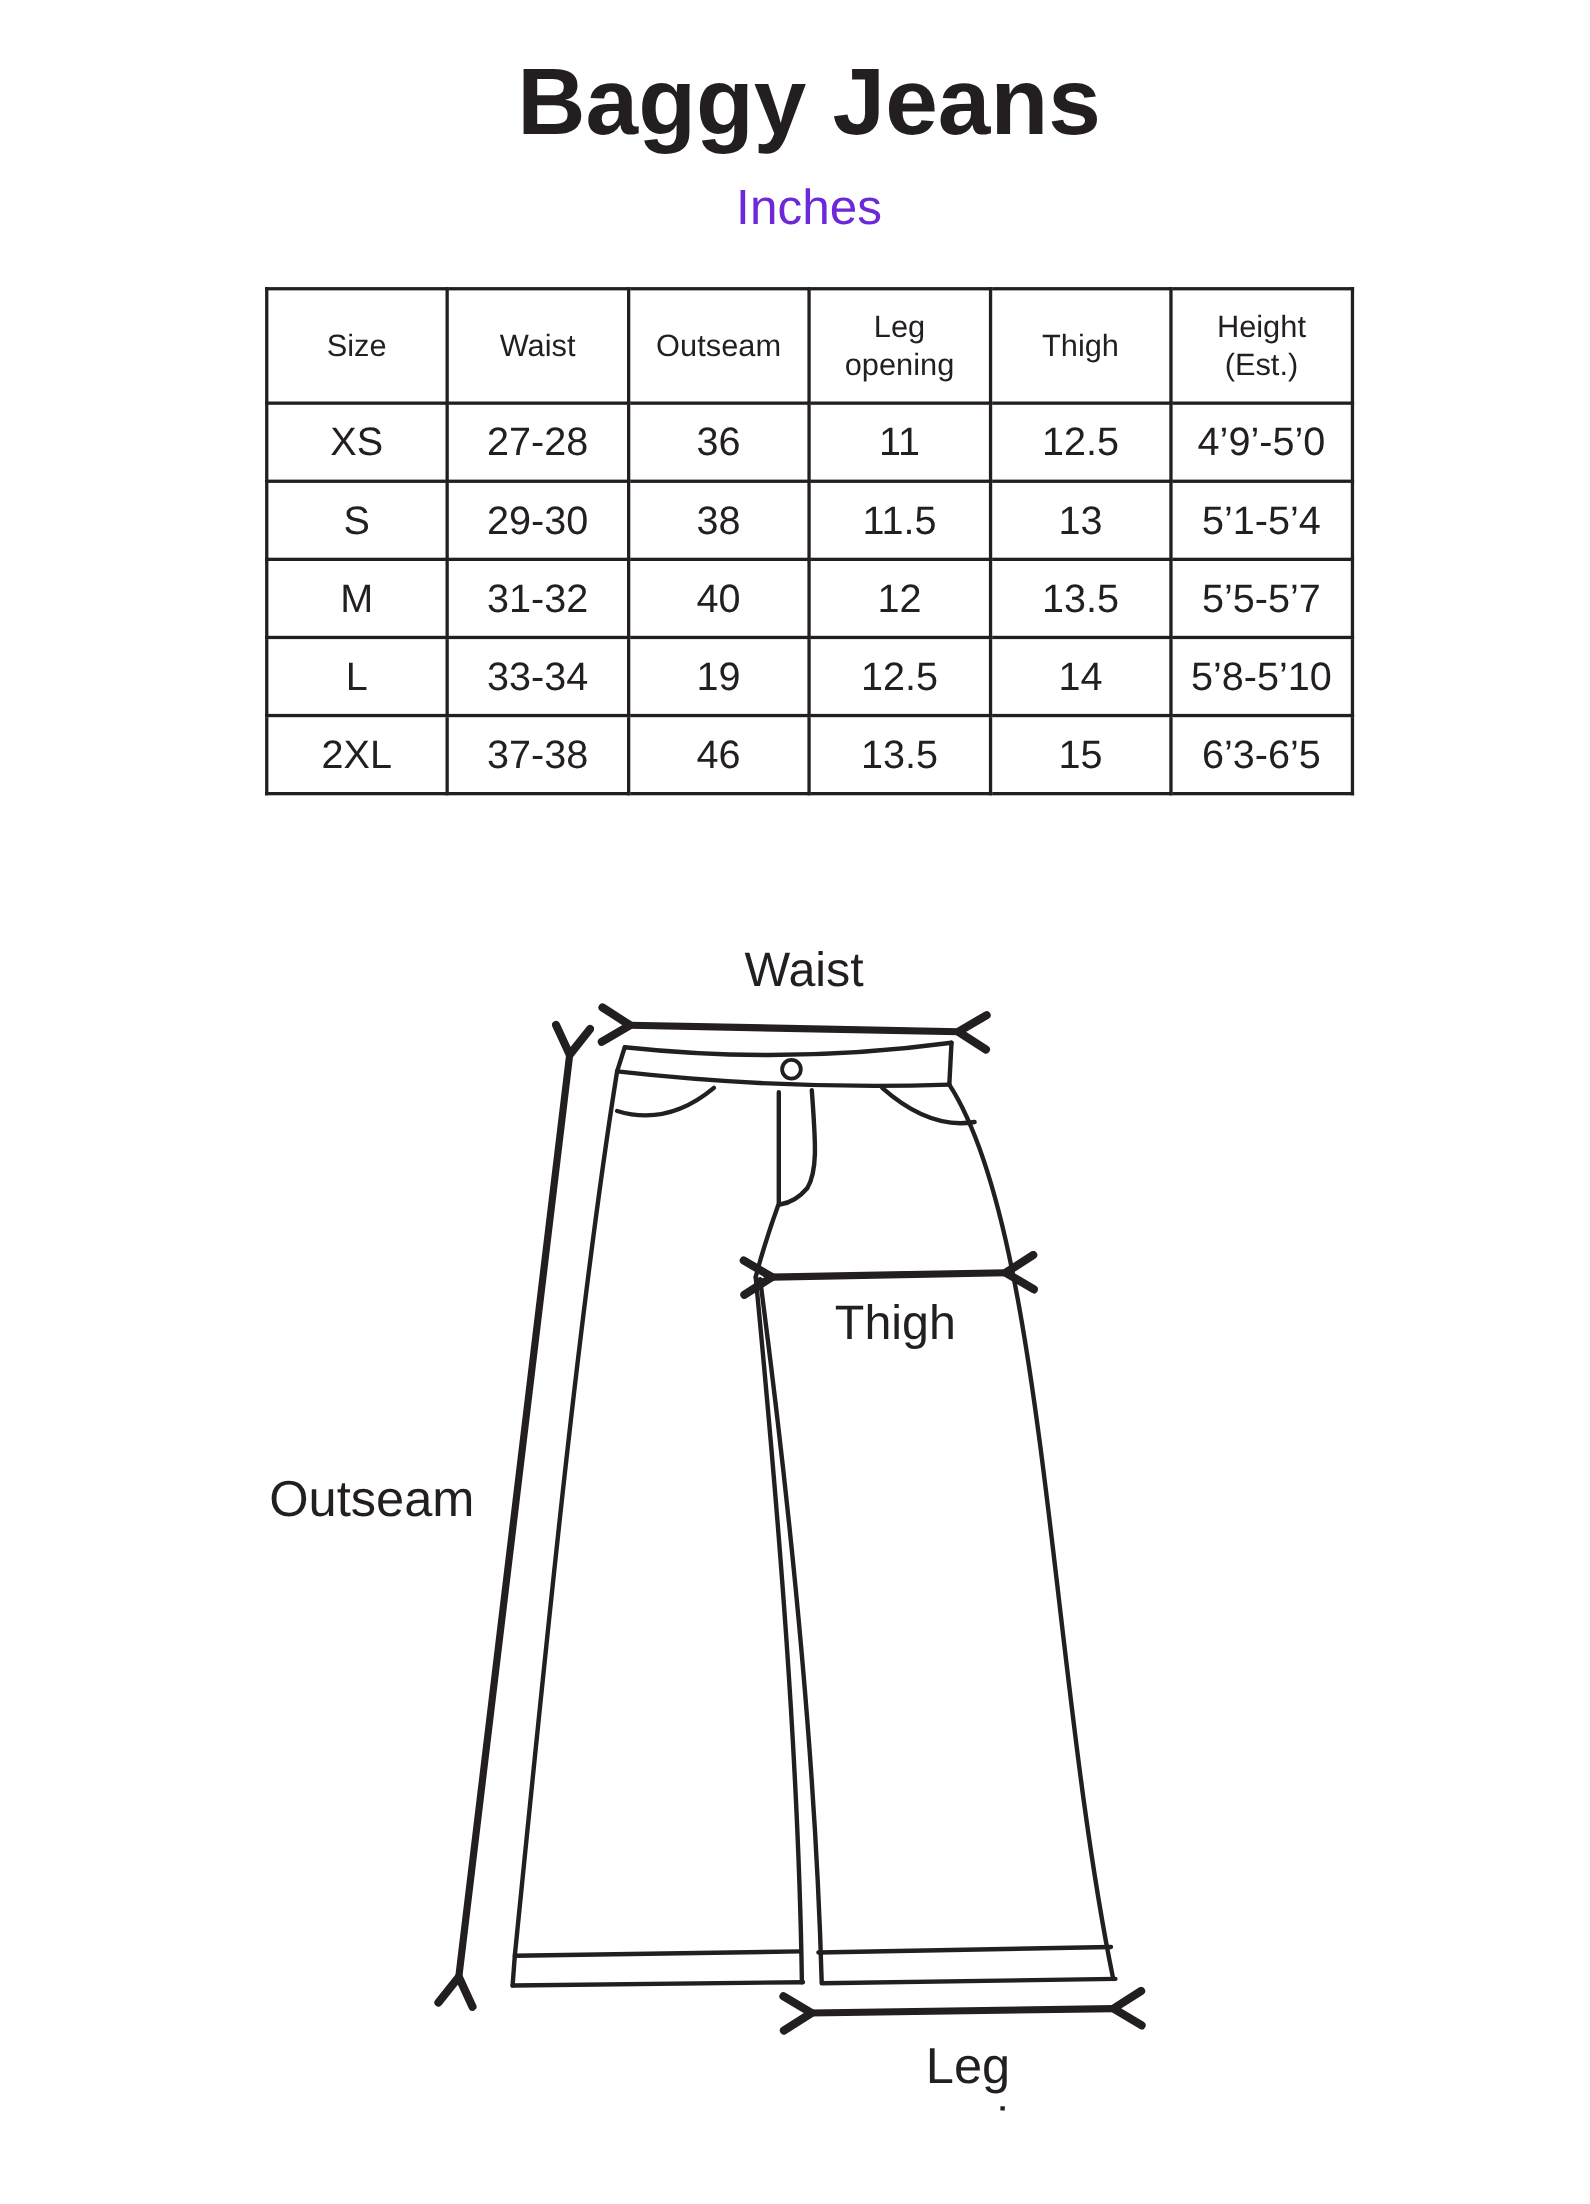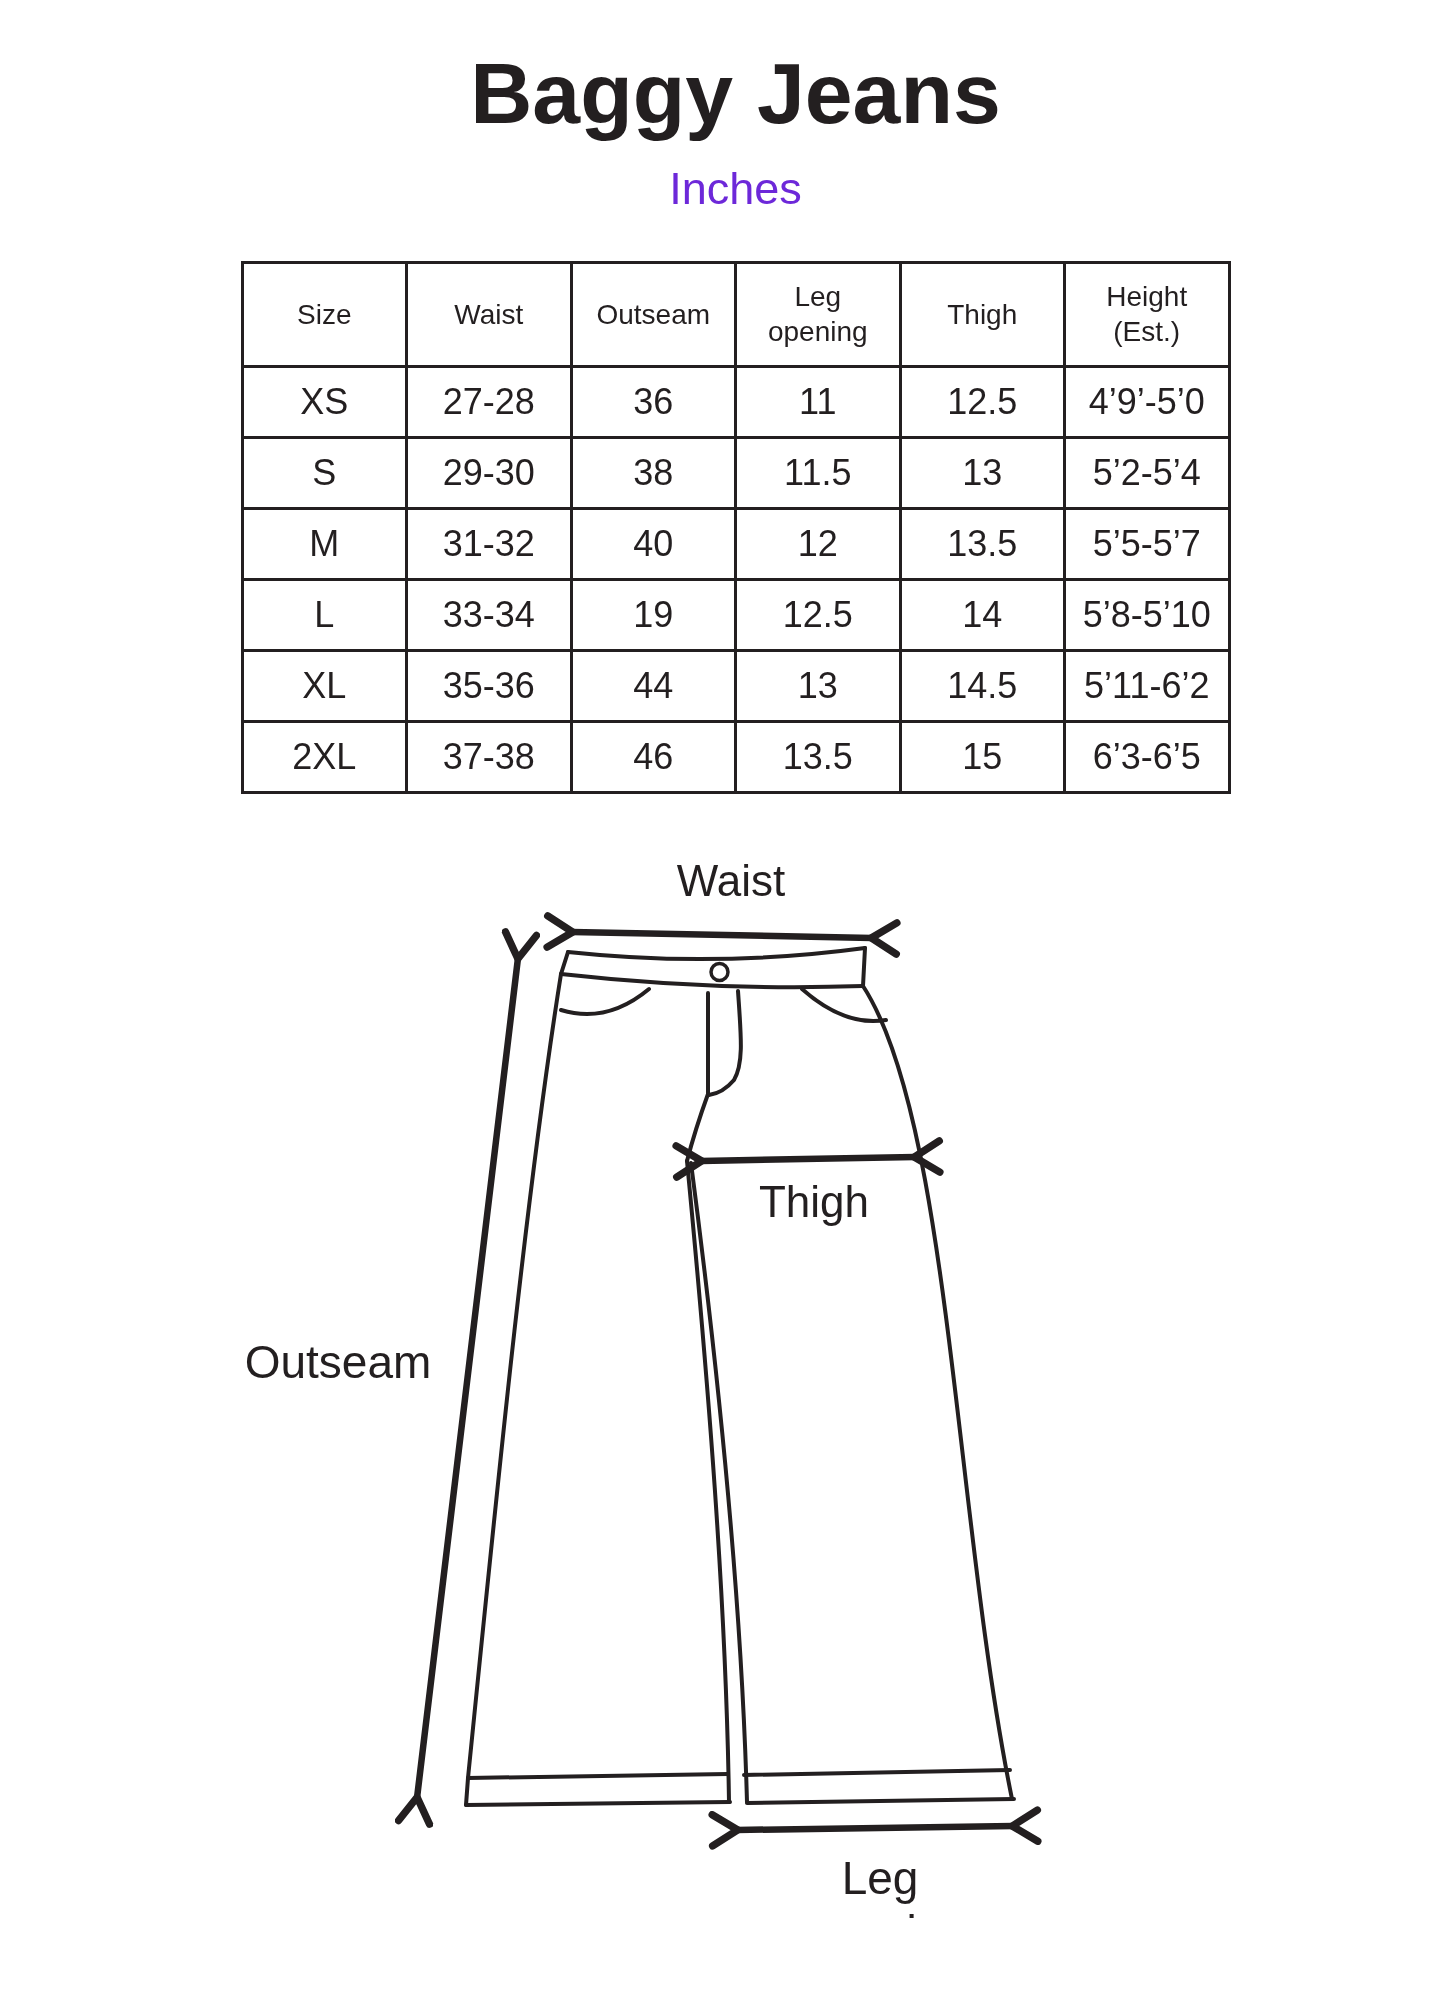--- a/index.html
+++ b/index.html
@@ -106,45 +106,37 @@
           <td>11</td>
           <td>12.5</td>
           <td>4’9’-5’0</td>
         </tr>
         <tr>
           <td>S</td>
           <td>29-30</td>
           <td>38</td>
           <td>11.5</td>
           <td>13</td>
-          <td>5’2-5’4</td>
+          <td>5’1-5’4</td>
         </tr>
         <tr>
           <td>M</td>
           <td>31-32</td>
           <td>40</td>
           <td>12</td>
           <td>13.5</td>
           <td>5’5-5’7</td>
         </tr>
         <tr>
           <td>L</td>
           <td>33-34</td>
           <td>19</td>
           <td>12.5</td>
           <td>14</td>
           <td>5’8-5’10</td>
-        </tr>
-        <tr>
-          <td>XL</td>
-          <td>35-36</td>
-          <td>44</td>
-          <td>13</td>
-          <td>14.5</td>
-          <td>5’11-6’2</td>
         </tr>
         <tr>
           <td>2XL</td>
           <td>37-38</td>
           <td>46</td>
           <td>13.5</td>
           <td>15</td>
           <td>6’3-6’5</td>
         </tr>
       </tbody>

